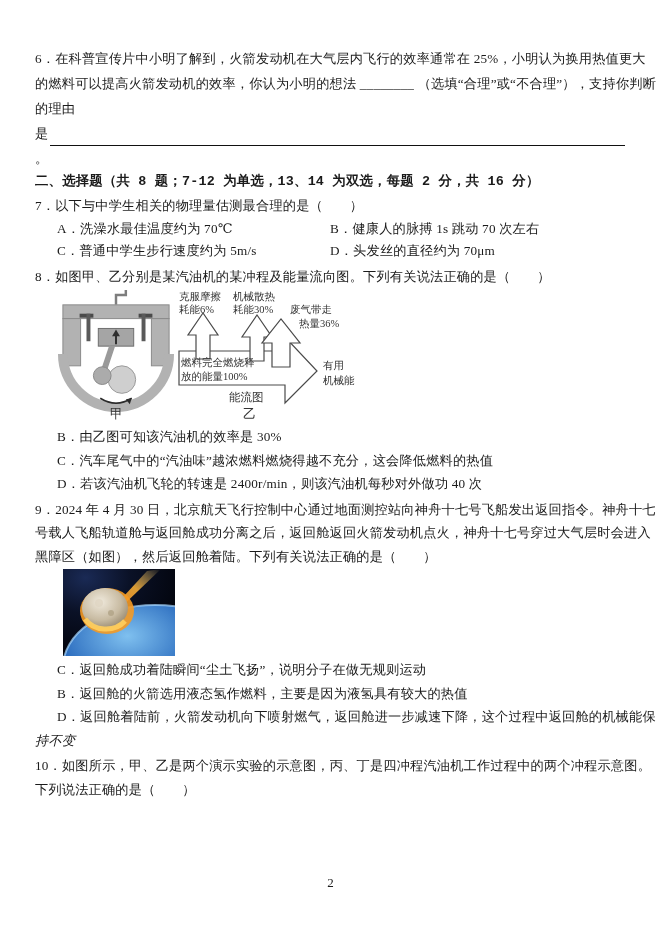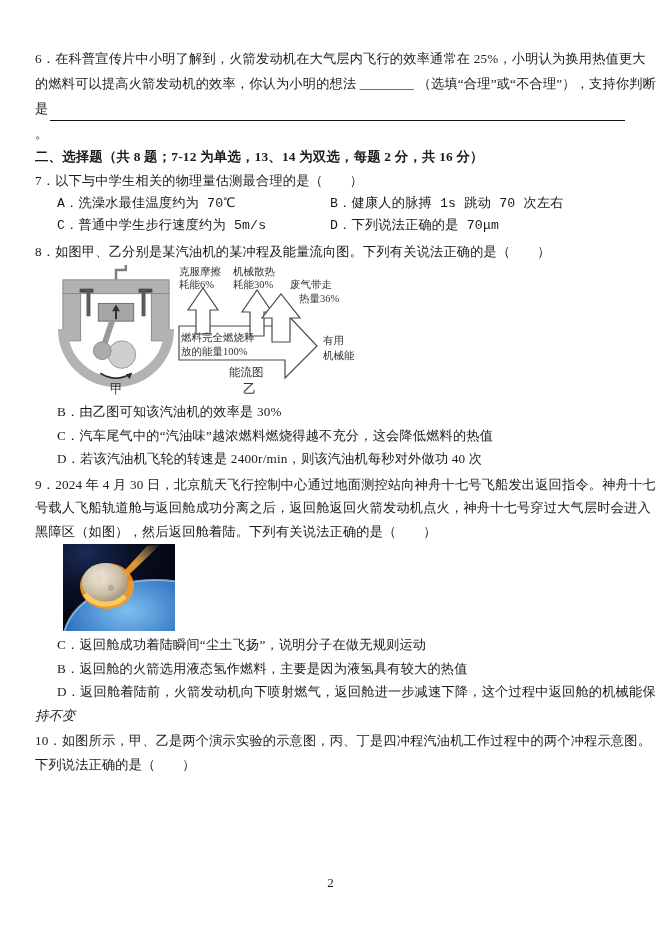--- a/index.html
+++ b/index.html
@@ -3,55 +3,56 @@
 <meta charset="utf-8">
 <style>
   html,body{margin:0;padding:0;background:#ffffff;}
   body{width:661px;height:935px;overflow:hidden;
        font-family:"Liberation Serif","DejaVu Serif",serif;color:#1b1b1b;}
   .page{box-sizing:border-box;width:661px;height:935px;padding:46px 36px 0 35px;position:relative;}
   .ln{font-size:13.2px;line-height:23.5px;letter-spacing:.2px;white-space:nowrap;}
   .q6 .ln{line-height:25px;}
   .blankline{display:flex;align-items:flex-end;}
   .fill-blank{flex:1 1 auto;border-bottom:1.2px solid #111;height:19px;margin-left:2px;}
-  .sec{font-size:13.4px;font-weight:bold;line-height:21px;margin:0;letter-spacing:.2px;white-space:nowrap;}
+  .sec{font-size:13.4px;font-weight:bold;line-height:21px;margin:0;letter-spacing:.2px;white-space:nowrap;font-family:Liberation Mono, monospace;}
   .stem{margin-top:2px;}
   .opt{padding-left:22px;}
-  .opt-grid{display:grid;grid-template-columns:273px 1fr;font-family:Liberation Mono, monospace;}
+  .opt-grid{display:grid;grid-template-columns:273px 1fr;}
   .opt-grid .ln{line-height:22.5px;}
   .figure8{display:flex;align-items:flex-start;margin:1px 0 4px 22px;gap:2px;}
   .q9img{margin:1px 0 2px 28px;display:block;}
   .noindent{padding-left:0;font-style:italic;}
   .pagenum{position:absolute;left:0;right:0;bottom:44px;text-align:center;font-size:13px;}
   svg text{font-family:"Liberation Serif","DejaVu Serif",serif;fill:#333;}
 </style>
 </head>
 <body>
 
 <div class="page">
 
   <section class="q6">
     <div class="ln">6．在科普宣传片中小明了解到，火箭发动机在大气层内飞行的效率通常在 25%，小明认为换用热值更大</div>
     <div class="ln">的燃料可以提高火箭发动机的效率，你认为小明的想法 ________ （选填“合理”或“不合理”），支持你判断</div>
+    <div class="ln">的理由</div>
     <div class="ln blankline">
       <span>是</span>
       <span class="fill-blank"></span>
     </div>
     <div class="ln">。</div>
   </section>
 
   <h2 class="sec">二、选择题（共 8 题；7-12 为单选，13、14 为双选，每题 2 分，共 16 分）</h2>
 
   <section>
     <div class="ln stem">7．以下与中学生相关的物理量估测最合理的是（　　）</div>
     <div class="opt-grid">
       <div class="ln opt">A．洗澡水最佳温度约为 70℃</div>
       <div class="ln opt">B．健康人的脉搏 1s 跳动 70 次左右</div>
       <div class="ln opt">C．普通中学生步行速度约为 5m/s</div>
-      <div class="ln opt">D．下列说法正确的是 70μm</div>
+      <div class="ln opt">D．头发丝的直径约为 70μm</div>
     </div>
   </section>
 
   <section>
     <div class="ln stem">8．如图甲、乙分别是某汽油机的某冲程及能量流向图。下列有关说法正确的是（　　）</div>
 
     <div class="figure8">
 
       <svg width="118" height="132" viewBox="0 0 120 134">
         <polyline points="60,16 60,6 70,6 70,1" fill="none" stroke="#7d7d7d" stroke-width="2.5"></polyline>

